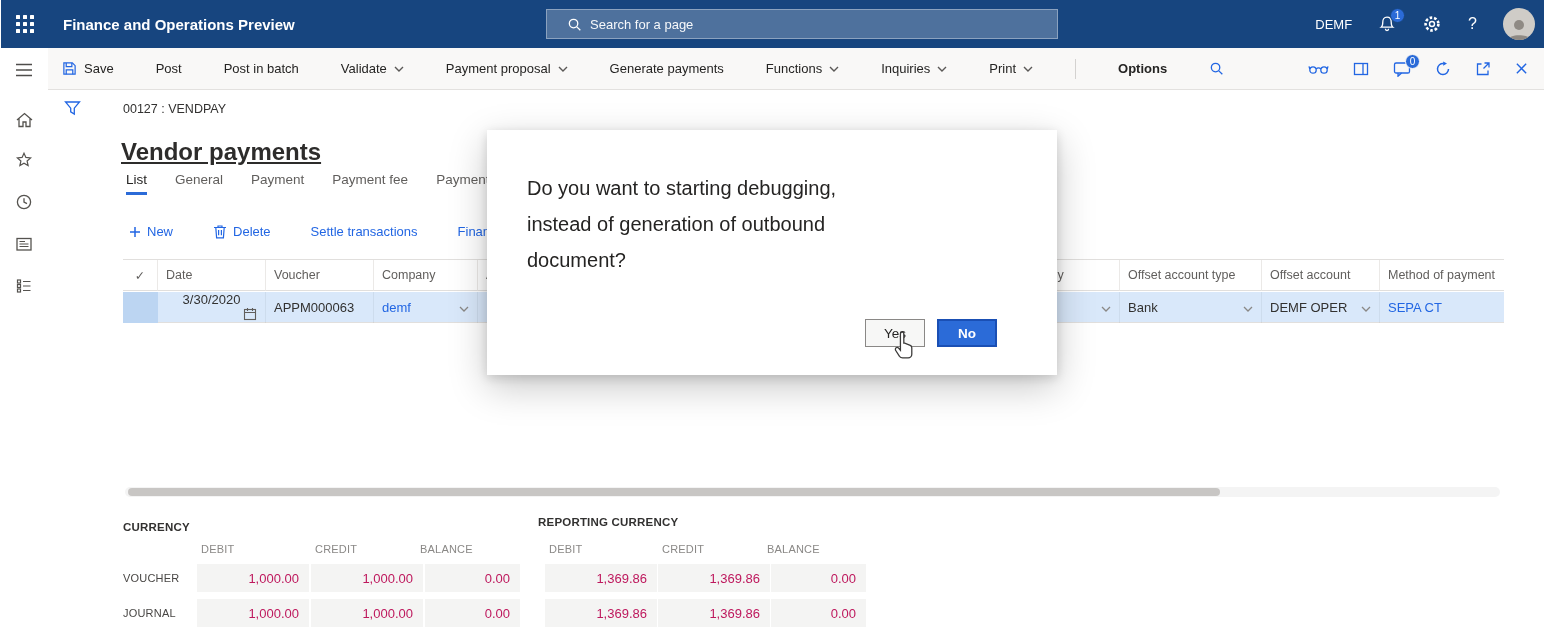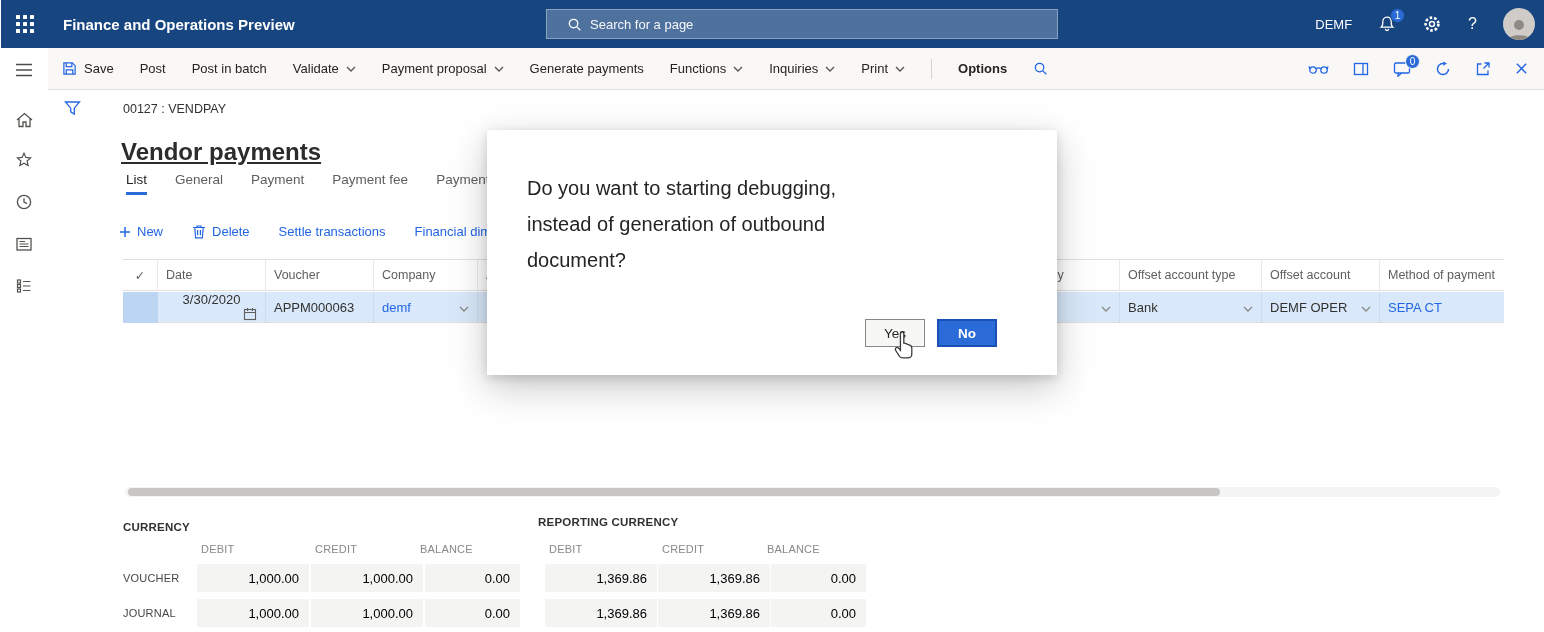--- a/index.html
+++ b/index.html
@@ -21,58 +21,58 @@
   .searchbox input::placeholder { color:rgba(255,255,255,0.95); }
   .top-right { position:absolute; right:10px; top:0; height:48px; display:flex; align-items:center; gap:26px; color:#fff; }
   .company-btn { font-size:13px; color:#fff; cursor:pointer; }
   .icon-btn { position:relative; display:flex; align-items:center; justify-content:center; cursor:pointer; }
   .badge { position:absolute; top:-7px; right:-9px; min-width:15px; height:15px; border-radius:8px; background:#2b6bd8; color:#fff; font-size:10px; display:flex; align-items:center; justify-content:center; padding:0 3px; border:1px solid #17457f; }
   .help-glyph { color:#fff; font-size:16px; }
   .avatar { width:32px; height:32px; border-radius:50%; background:#cfccc7; overflow:hidden; display:flex; align-items:flex-end; justify-content:center; cursor:pointer; }
 
   
   .actionpane { position:absolute; left:0; top:48px; width:1544px; height:42px; background:#f9f8f7; border-bottom:1px solid #e3e1df; display:flex; align-items:center; }
-  .ap-items { display:flex; align-items:center; gap:26px; margin-left:62px; }
+  .ap-items { display:flex; align-items:center; gap:42px; margin-left:62px; }
   .ap-item { display:flex; align-items:center; gap:7px; color:#252423; cursor:pointer; white-space:nowrap; }
   .ap-strong { font-weight:700; }
   .ap-divider { width:1px; height:20px; background:#d4d2d0; }
   .ap-right { position:absolute; right:16px; display:flex; align-items:center; gap:24px; }
 
   
   .navrail { position:absolute; left:0; top:48px; width:48px; height:584px; background:#fff; }
   .nav-item { width:48px; height:40px; display:flex; align-items:center; justify-content:center; cursor:pointer; }
 
   
   .funnel { position:absolute; left:64px; top:100px; cursor:pointer; }
   .record-id { position:absolute; left:123px; top:102px; font-size:12.5px; color:#323130; }
   .page-title { position:absolute; left:121px; top:138px; font-size:24px; font-weight:600; color:#2d2c2b;text-decoration:underline; }
   .tabs { position:absolute; left:126px; top:172px; display:flex; gap:28px; }
   .tab { color:#605e5c; font-size:13.5px; padding-bottom:8px; position:relative; cursor:pointer; white-space:nowrap; }
   .tab.active { color:#252423; }
   .tab.active::after { content:""; position:absolute; left:0; right:0; bottom:0; height:3px; background:#2b6bd8; }
-  .grid-actions { position:absolute; left:119px; top:224px; display:flex; gap:29px; align-items:center; }
+  .grid-actions { position:absolute; left:129px; top:224px; display:flex; gap:40px; align-items:center; }
   .g-action { display:flex; align-items:center; gap:6px; color:#2266e3; cursor:pointer; white-space:nowrap; }
 
   
   .grid { position:absolute; left:123px; top:259px; width:1381px; height:232px; border-top:1px solid #e1dfdd; }
   .gh { position:absolute; top:0; height:31px; display:flex; align-items:center; padding:0 8px; font-size:12.5px; color:#605e5c; border-bottom:1px solid #e1dfdd; border-right:1px solid #ebe9e7; background:#fff; cursor:pointer; white-space:nowrap; overflow:hidden; }
   .grid-row { position:absolute; top:32px; left:0; width:1381px; height:31px; background:#d9e8fa; border-bottom:1px solid #e1dfdd; }
   .gc { position:absolute; top:0; height:31px; display:flex; align-items:center; padding:0 8px; font-size:13px; color:#323130; border-right:1px solid rgba(0,0,0,0.05); white-space:nowrap; overflow:hidden; cursor:pointer; }
   .gc .cellspring { margin-left:auto; }
   .link { color:#2266e3; }
   .sel-strip { position:absolute; left:0; top:0; width:35px; height:31px; background:#bcd5f2; }
 
   .hscroll-track { position:absolute; left:125px; top:487px; width:1375px; height:10px; background:#f4f4f4; border-radius:5px; }
   .hscroll-thumb { position:absolute; left:3px; top:1px; width:1092px; height:8px; background:#c8c6c4; border-radius:4px; cursor:grab; }
 
   
   .tot-group-title { position:absolute; font-size:11.5px; font-weight:700; color:#323130; letter-spacing:0.2px; }
   .tot-col-head { position:absolute; font-size:11px; color:#8a8886; letter-spacing:0.2px; }
   .tot-row-label { position:absolute; font-size:11px; color:#484644; letter-spacing:0.2px; line-height:28px; }
-  .tot-cell { position:absolute; width:112px; height:28px; background:#f4f4f3; display:flex; align-items:center; justify-content:flex-end; padding:0 10px; font-size:13px; color:#000000; }
+  .tot-cell { position:absolute; width:112px; height:28px; background:#f4f4f3; display:flex; align-items:center; justify-content:flex-end; padding:0 10px; font-size:13px; color:#be185d; }
   .tot-cell.narrow { width:95px; }
 
   
   .dialog { position:absolute; left:487px; top:130px; width:570px; height:245px; background:#fff; box-shadow:0 12px 36px rgba(0,0,0,0.22), 0 3px 10px rgba(0,0,0,0.14); z-index:50; }
   .dialog-text { margin:40px 40px 0 40px; font-size:20px; line-height:36px; color:#252423; }
   .dialog-text span { display:block; }
   .dialog-buttons { position:absolute; right:60px; bottom:28px; display:flex; gap:12px; }
   .btn { height:28px; min-width:60px; display:flex; align-items:center; justify-content:center; font-size:13.5px; cursor:pointer; font-family:inherit; padding:0 12px; }
   .btn-yes { background:#f7f7f6; border:1px solid #8a8886; color:#252423; }
   .btn-no { background:#2b6bd8; border:2px solid #1a4fb4; color:#fff; font-weight:700; }

